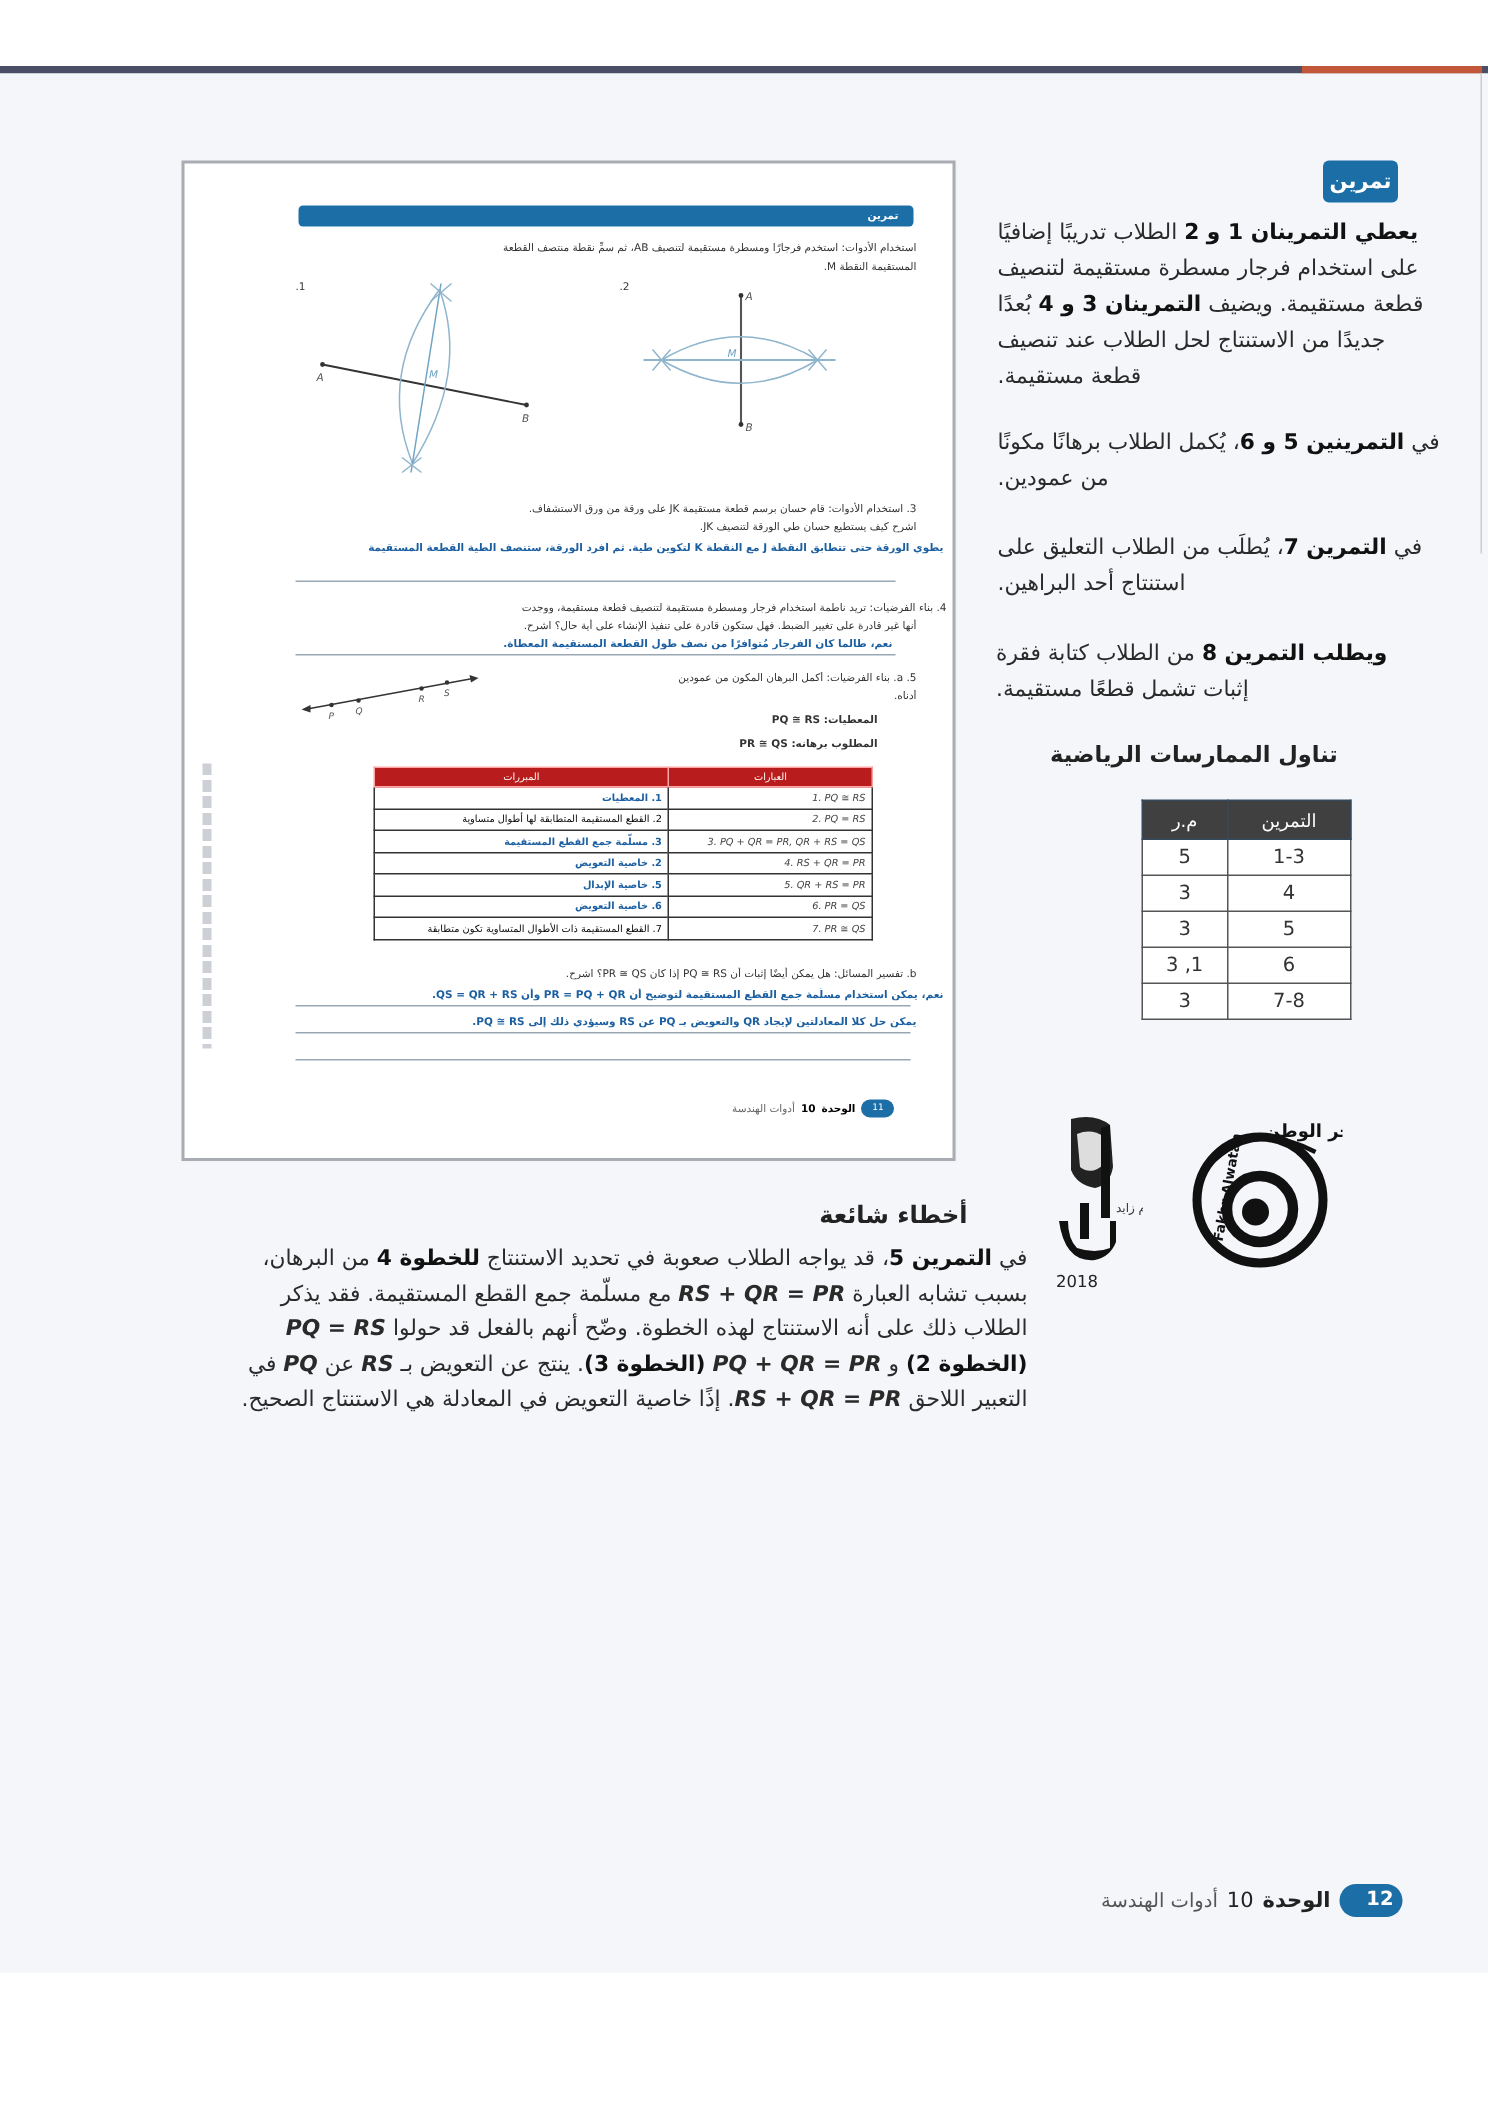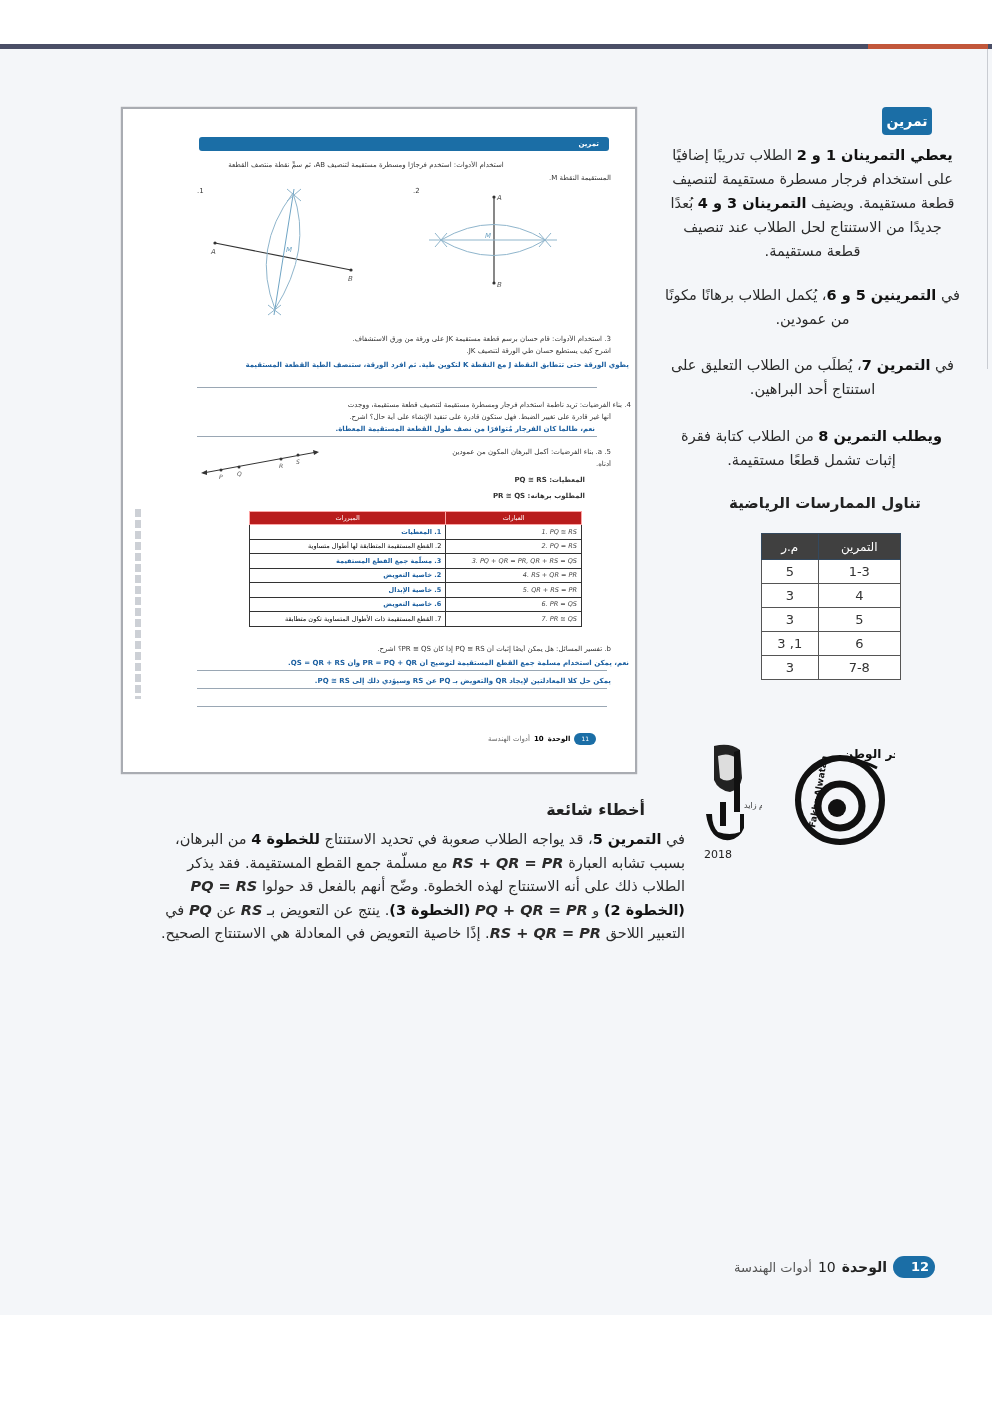--- a/index.html
+++ b/index.html
@@ -4,27 +4,27 @@
 <style>
   * { box-sizing: border-box; margin: 0; padding: 0; }
   body { width: 992px; height: 1402px; background: #ffffff; position: relative; overflow: hidden; font-family: "DejaVu Sans", sans-serif; }
   .topbar { position: absolute; left: 0; top: 44px; width: 992px; height: 5px; background: #4a4e66; }
   .topbar-accent { position: absolute; right: 4px; top: 44px; width: 120px; height: 5px; background: #c2573a; }
   .page { position: absolute; left: 0; top: 49px; width: 992px; height: 1266px; background: #f4f6f9; }
   .rborder { position: absolute; right: 4px; top: 49px; width: 1px; height: 320px; background: #c9ccd2; }
 
   
   .badge { position: absolute; left: 882px; top: 107px; width: 50px; height: 28px; background: #1b6ea6; color: #fff; border-radius: 4px; font-size: 14px; font-weight: bold; text-align: center; line-height: 28px; direction: rtl; }
-  .rtext { position: absolute; direction: rtl; text-align: center; color: #2a2a2a; font-size: 14.5px; line-height: 24px; }
+  .rtext { position: absolute; direction: rtl; text-align: left; color: #2a2a2a; font-size: 14.5px; line-height: 24px; }
   .rtext b { font-weight: bold; color: #111; }
   .p1 { left: 665px; top: 143px; width: 295px; }
   .p2 { left: 665px; top: 283px; width: 295px; }
   .p3 { left: 665px; top: 353px; width: 295px; }
   .p4 { left: 664px; top: 424px; width: 295px; }
-  .mp-title { position: absolute; left: 700px; top: 494px; width: 250px; direction: rtl; text-align: center; font-weight: bold; font-size: 15px; color: #222; }
+  .mp-title { position: absolute; left: 700px; top: 494px; width: 250px; direction: rtl; text-align: left; font-weight: bold; font-size: 15px; color: #222; }
 
   table.mp { position: absolute; left: 761px; top: 533px; width: 140px; border-collapse: collapse; font-size: 13px; color: #333; }
   table.mp th { background: #404040; color: #fff; font-weight: normal; height: 26px; border: 1px solid #34495e; font-size: 12px; }
   table.mp td { height: 24px; text-align: center; border: 1px solid #555; background: #fff; }
 
   
   .logo-zayed { position: absolute; left: 700px; top: 742px; width: 62px; height: 120px; }
   .logo-fakhr { position: absolute; left: 785px; top: 738px; width: 110px; height: 112px; }
 
   
@@ -60,21 +60,21 @@
 </head>
 <body>
 
 <div class="topbar"></div>
 <div class="topbar-accent"></div>
 <div class="page"></div>
 <div class="rborder"></div>
 
 <div class="thumb">
   <div class="thumb-bar">تمرين</div>
-  <div class="tline" style="right:39px; top:52px; width:460px;text-align:center;">استخدام الأدوات: استخدم فرجارًا ومسطرة مستقيمة لتنصيف AB، ثم سمِّ نقطة منتصف القطعة</div>
+  <div class="tline" style="right:24px; top:52px; width:460px;">استخدام الأدوات: استخدم فرجارًا ومسطرة مستقيمة لتنصيف AB، ثم سمِّ نقطة منتصف القطعة</div>
   <div class="tline" style="right:24px; top:65px; width:460px;">المستقيمة النقطة M.</div>
 
   <div class="tline" style="left:74px; top:78px;">1.</div>
   <div class="tline" style="left:290px; top:78px;">2.</div>
 
   <svg style="position:absolute;left:0;top:0" width="512" height="663">
 
     <g>
       <line x1="92" y1="134" x2="228" y2="161" stroke="#333" stroke-width="1.2"></line>
       <circle cx="92" cy="134" r="1.6" fill="#333"></circle>

